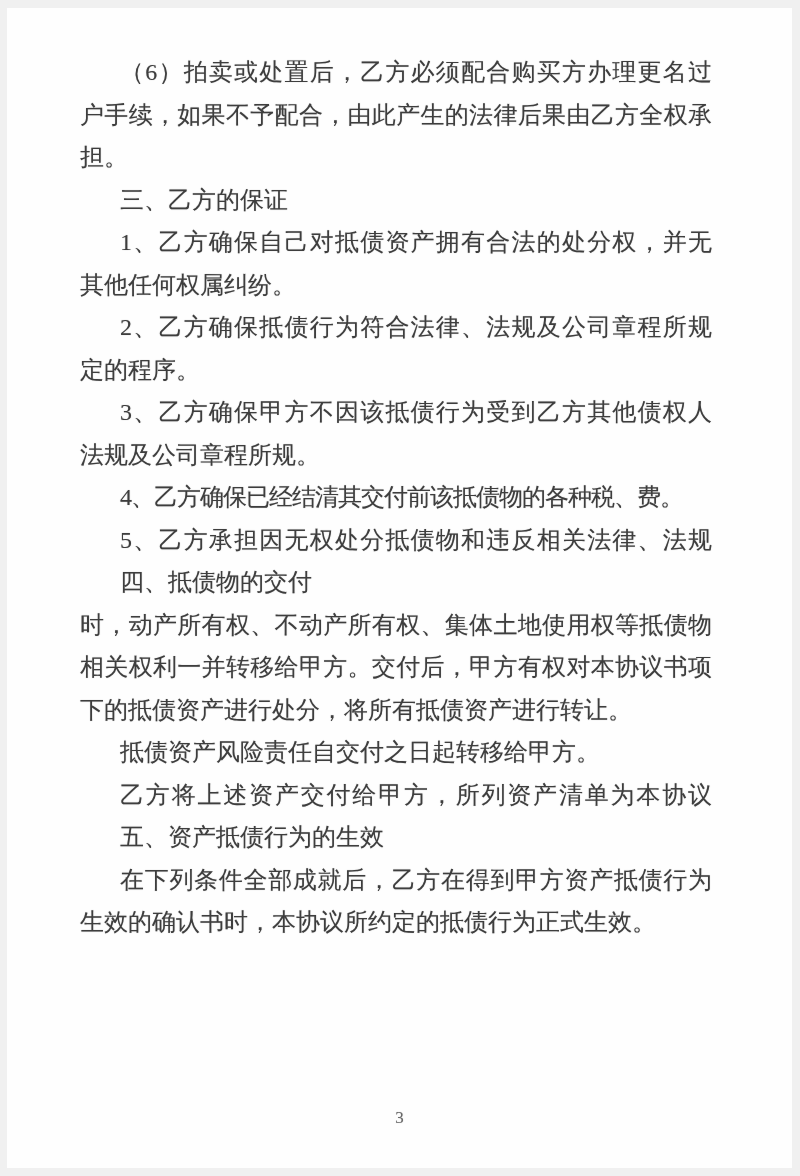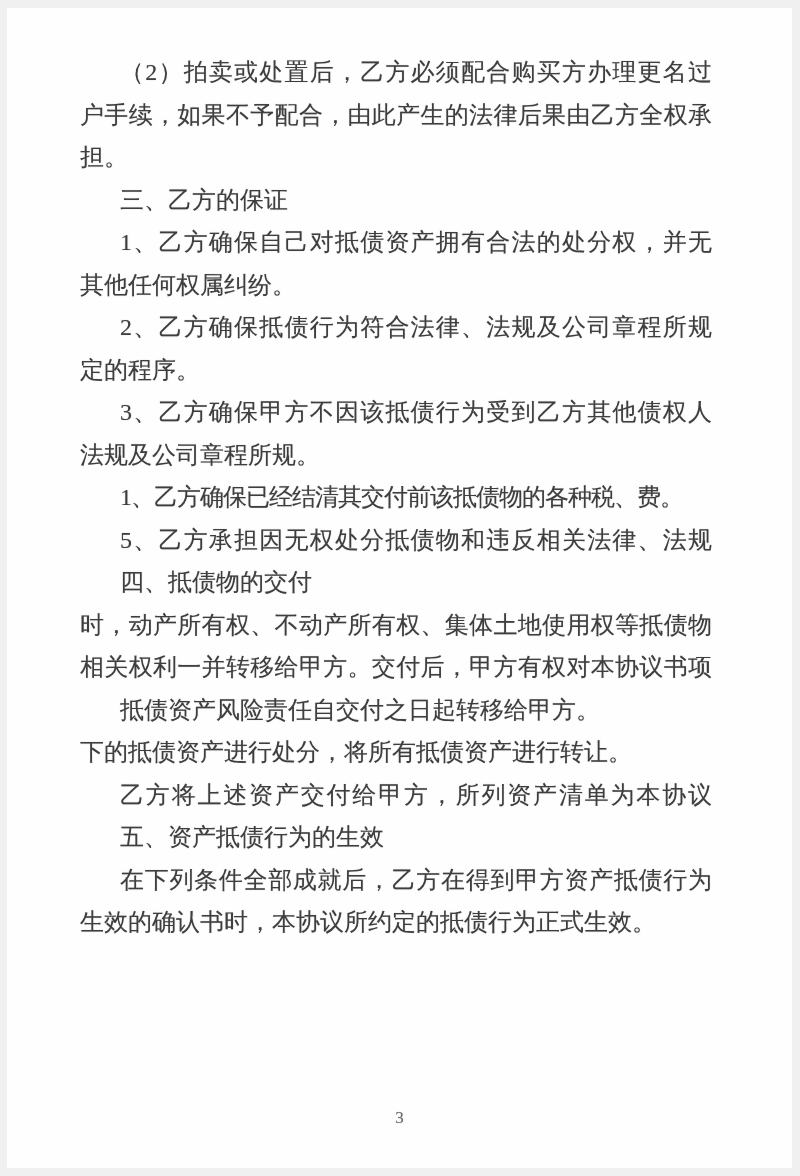--- a/index.html
+++ b/index.html
@@ -57,36 +57,36 @@
     font-size: 17px;
     color: #6a6a6a;
     text-shadow: 0 0 1px rgba(100, 100, 100, 0.4);
   }
 </style>
 </head>
 <body>
 
 <div class="page">
   <div class="doc-body">
-    <div class="ln ind fill">（2）拍卖或处置后，乙方必须配合购买方办理更名过</div>
+    <div class="ln ind fill">（6）拍卖或处置后，乙方必须配合购买方办理更名过</div>
     <div class="ln fill">户手续，如果不予配合，由此产生的法律后果由乙方全权承</div>
     <div class="ln">担。</div>
     <div class="ln ind">三、乙方的保证</div>
     <div class="ln ind fill">1、乙方确保自己对抵债资产拥有合法的处分权，并无</div>
     <div class="ln">其他任何权属纠纷。</div>
     <div class="ln ind fill">2、乙方确保抵债行为符合法律、法规及公司章程所规</div>
     <div class="ln">定的程序。</div>
     <div class="ln ind fill">3、乙方确保甲方不因该抵债行为受到乙方其他债权人</div>
     <div class="ln">法规及公司章程所规。</div>
-    <div class="ln ind tight">1、乙方确保已经结清其交付前该抵债物的各种税、费。</div>
+    <div class="ln ind tight">4、乙方确保已经结清其交付前该抵债物的各种税、费。</div>
     <div class="ln ind fill">5、乙方承担因无权处分抵债物和违反相关法律、法规</div>
     <div class="ln ind">四、抵债物的交付</div>
     <div class="ln fill">时，动产所有权、不动产所有权、集体土地使用权等抵债物</div>
     <div class="ln fill">相关权利一并转移给甲方。交付后，甲方有权对本协议书项</div>
+    <div class="ln">下的抵债资产进行处分，将所有抵债资产进行转让。</div>
     <div class="ln ind">抵债资产风险责任自交付之日起转移给甲方。</div>
-    <div class="ln">下的抵债资产进行处分，将所有抵债资产进行转让。</div>
     <div class="ln ind fill">乙方将上述资产交付给甲方，所列资产清单为本协议</div>
     <div class="ln ind">五、资产抵债行为的生效</div>
     <div class="ln ind fill">在下列条件全部成就后，乙方在得到甲方资产抵债行为</div>
     <div class="ln">生效的确认书时，本协议所约定的抵债行为正式生效。</div>
   </div>
   <div class="page-number">3</div>
 </div>
 
 </body></html>

